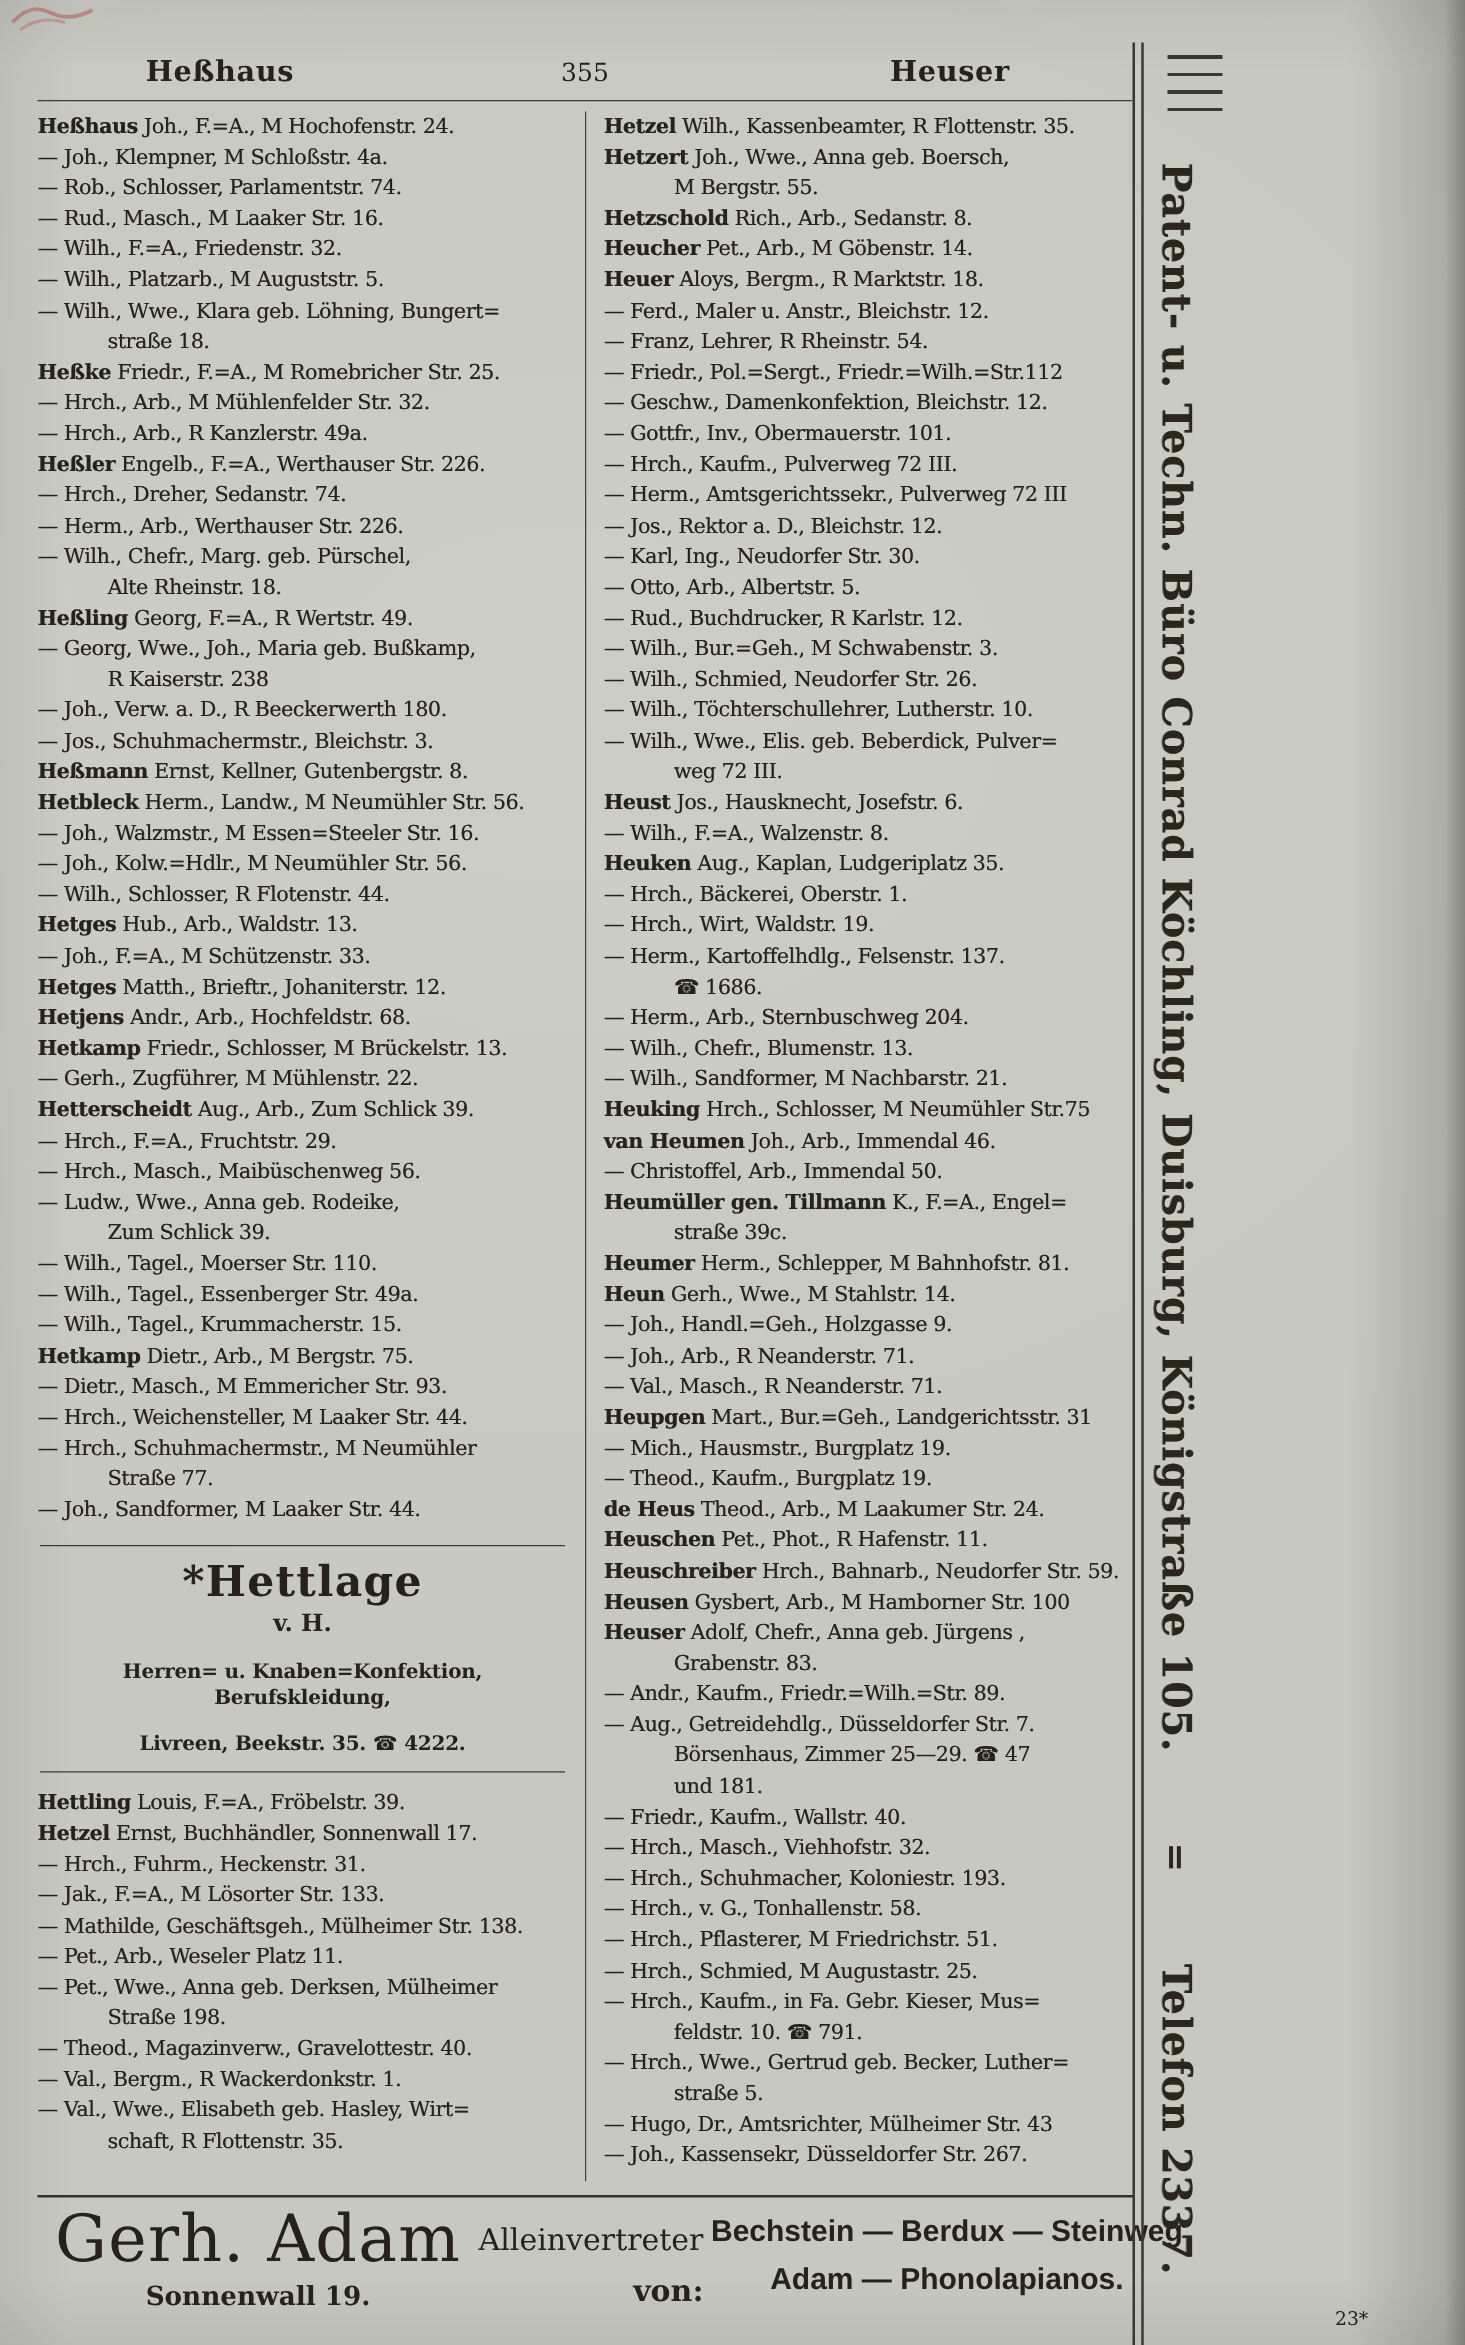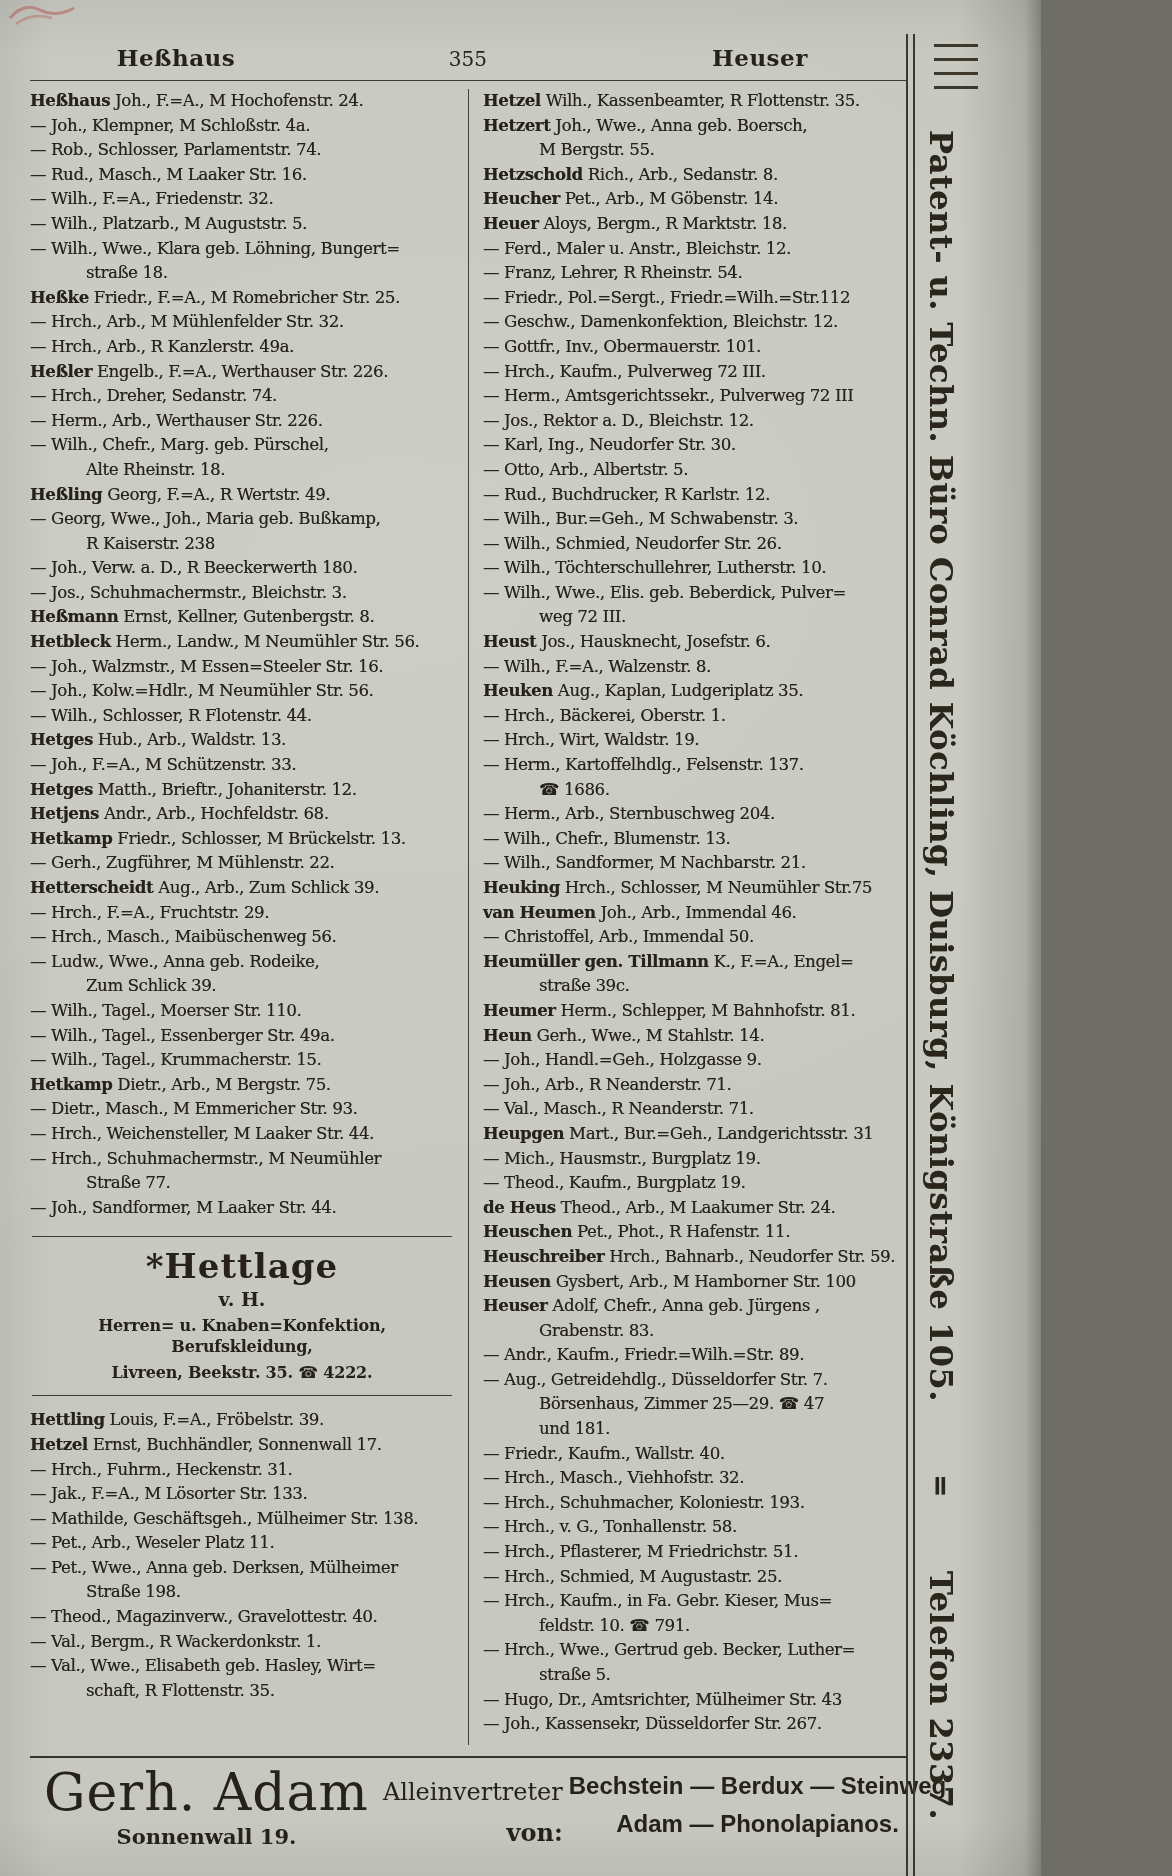--- a/index.html
+++ b/index.html
@@ -1,18 +1,18 @@
 <!DOCTYPE html>
 <html><head>
 <meta charset="utf-8">
 <style>
   * { box-sizing: border-box; }
   html,body { margin:0; padding:0; background:#6e6e67; }
   .page {
-    position:relative; width:1041px; height:1876px; overflow:hidden;
+    position:relative; width:1172px; height:1876px; overflow:hidden;
     background:
       radial-gradient(ellipse 1500px 1100px at 38% 30%, rgba(255,255,255,0.10), transparent 72%),
       linear-gradient(to right, rgba(0,0,0,0.06), transparent 5%, transparent 92%, rgba(30,30,26,0.18) 99%),
       linear-gradient(to bottom, rgba(0,0,0,0.05), transparent 3%, transparent 97%, rgba(0,0,0,0.06)),
       #c7c9c0;
     color:#26221a;
     font-family:"DejaVu Serif","DejaVu Sans",serif;
   }
   .edge-shadow { position:absolute; right:0; top:0; bottom:0; width:16px;
     background:linear-gradient(to right, transparent, rgba(40,40,34,0.28)); }
@@ -36,21 +36,21 @@
   }
   .entry b { font-weight:bold; }
 
   .hettlage {
     margin:16px 6px 12px 2px; padding:10px 2px 12px;
     border-top:1.5px solid #403a2e; border-bottom:1.5px solid #403a2e;
     text-align:center;
   }
   .hettlage-title { font-size:34px; line-height:38px; font-weight:bold; letter-spacing:1px; }
   .hettlage-sub   { font-size:19px; font-weight:bold; margin-top:3px; }
-  .hettlage-line  { font-size:16px; font-weight:bold; line-height:21px; margin-top:5px; letter-spacing:-0.2px; }
+  .hettlage-line  { font-size:16px; font-weight:bold; line-height:21px; margin-top:16px; letter-spacing:-0.2px; }
 
   .bottom-ad {
     position:absolute; left:30px; top:1756px; width:878px;
     border-top:2px solid #35312a; padding-top:8px;
     display:flex; align-items:flex-start;
   }
   .ba-left { text-align:center; padding-left:14px; }
   .ba-name { font-size:52px; line-height:1.02; font-weight:normal; letter-spacing:1px; white-space:nowrap; }
   .ba-addr { font-size:21px; font-weight:bold; margin-top:5px; }
   .ba-mid  { margin:12px 6px 0 14px; font-size:24px; text-align:center; white-space:nowrap; }

